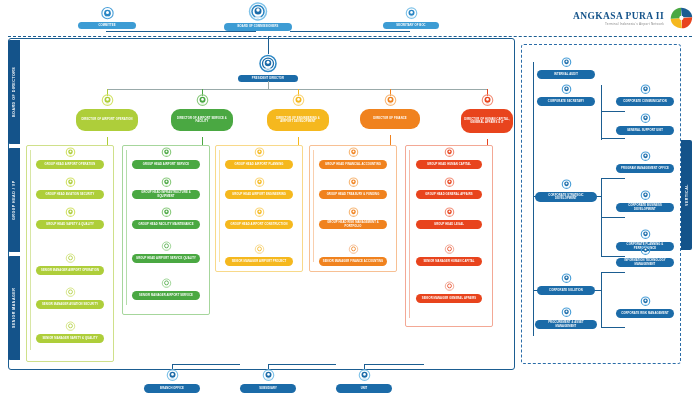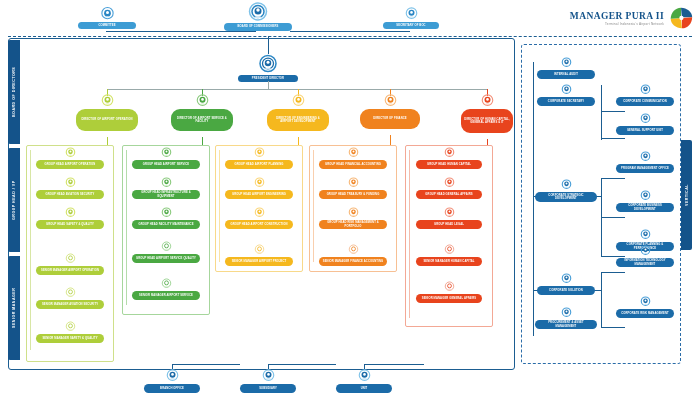--- a/index.html
+++ b/index.html
@@ -50,21 +50,21 @@
   #logo .l2{font-size:3.1px;color:#8a8a8a;letter-spacing:.25px;white-space:nowrap;margin-top:1px;}
   #logo .mark{width:26px;height:24px;}
 </style>
 </head>
 <body>
 
 <div id="canvas">
 
   <div id="logo">
     <div class="ltxt">
-      <div class="l1">MANAGER PURA II</div>
+      <div class="l1">ANGKASA PURA II</div>
       <div class="l2">Terminal Indonesia's Airport Network</div>
     </div>
     <svg class="mark" viewBox="0 0 60 56">
       <path d="M30 4 C44 4 56 14 56 26 L32 26 Z" fill="#1b5d91"></path>
       <path d="M56 26 C56 40 46 52 32 52 L32 28 Z" fill="#e8441d"></path>
       <path d="M32 52 C18 52 6 42 6 30 L30 28 Z" fill="#f5b81e"></path>
       <path d="M6 30 C6 16 16 4 30 4 L30 28 Z" fill="#4aa842"></path>
       <circle cx="31" cy="28" r="5" fill="#ffffff"></circle>
     </svg>
   </div>

